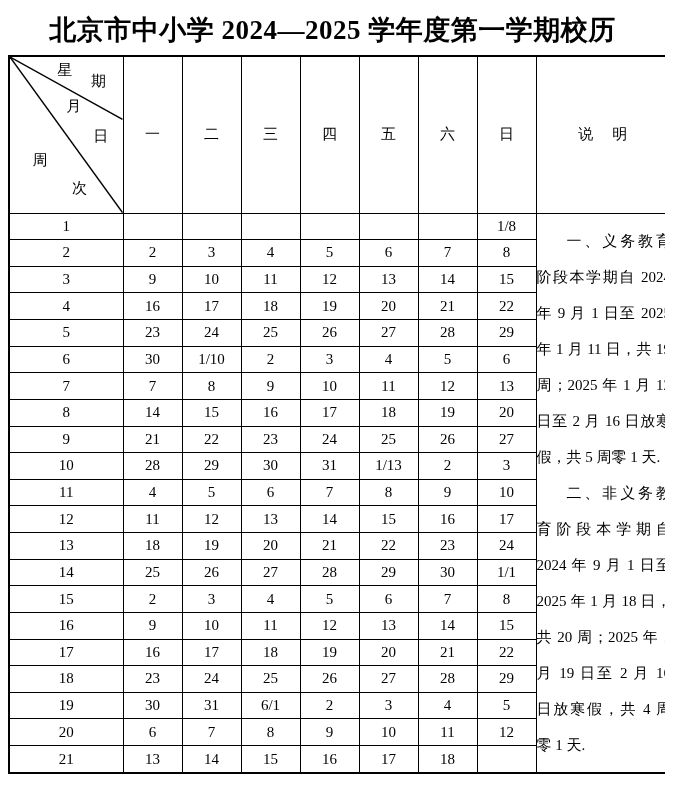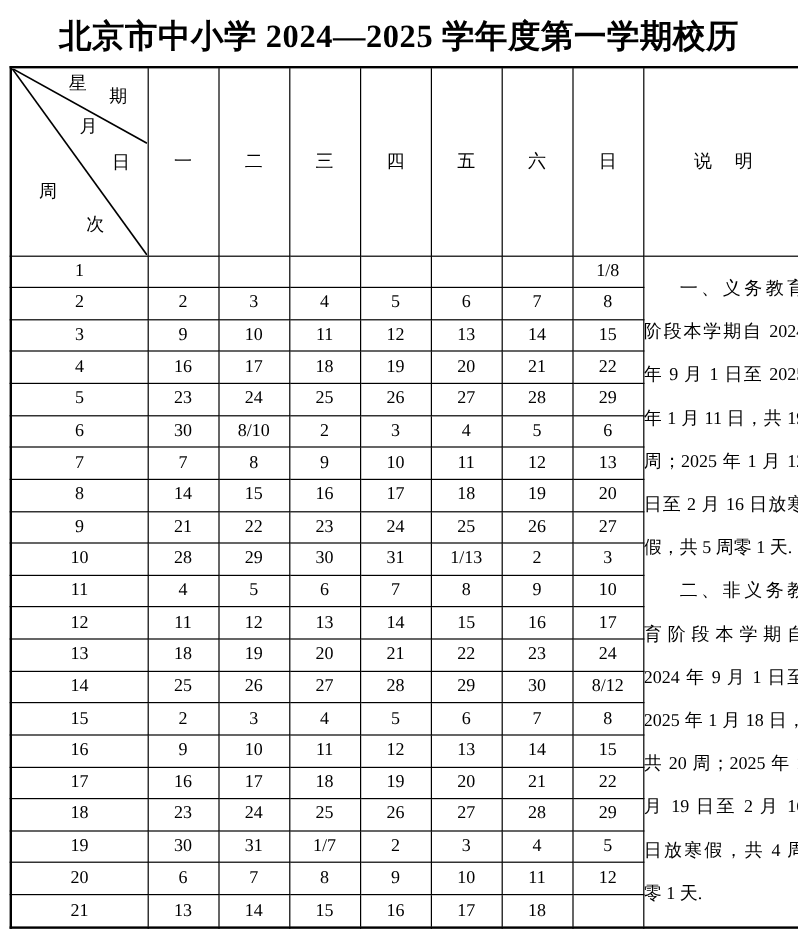--- a/index.html
+++ b/index.html
@@ -180,21 +180,21 @@
           <td>24</td>
           <td>25</td>
           <td>26</td>
           <td>27</td>
           <td>28</td>
           <td>29</td>
         </tr>
         <tr>
           <td>6</td>
           <td>30</td>
-          <td>8/10</td>
+          <td>1/10</td>
           <td>2</td>
           <td>3</td>
           <td>4</td>
           <td>5</td>
           <td>6</td>
         </tr>
         <tr>
           <td>7</td>
           <td>7</td>
           <td>8</td>
@@ -265,21 +265,21 @@
           <td>24</td>
         </tr>
         <tr>
           <td>14</td>
           <td>25</td>
           <td>26</td>
           <td>27</td>
           <td>28</td>
           <td>29</td>
           <td>30</td>
-          <td>8/12</td>
+          <td>1/1</td>
         </tr>
         <tr>
           <td>15</td>
           <td>2</td>
           <td>3</td>
           <td>4</td>
           <td>5</td>
           <td>6</td>
           <td>7</td>
           <td>8</td>
@@ -311,21 +311,21 @@
           <td>25</td>
           <td>26</td>
           <td>27</td>
           <td>28</td>
           <td>29</td>
         </tr>
         <tr>
           <td>19</td>
           <td>30</td>
           <td>31</td>
-          <td>1/7</td>
+          <td>6/1</td>
           <td>2</td>
           <td>3</td>
           <td>4</td>
           <td>5</td>
         </tr>
         <tr>
           <td>20</td>
           <td>6</td>
           <td>7</td>
           <td>8</td>

